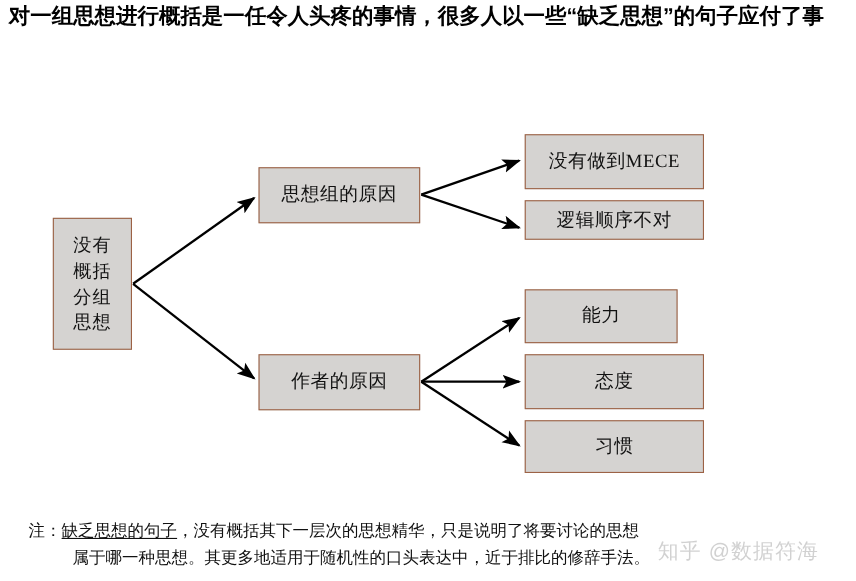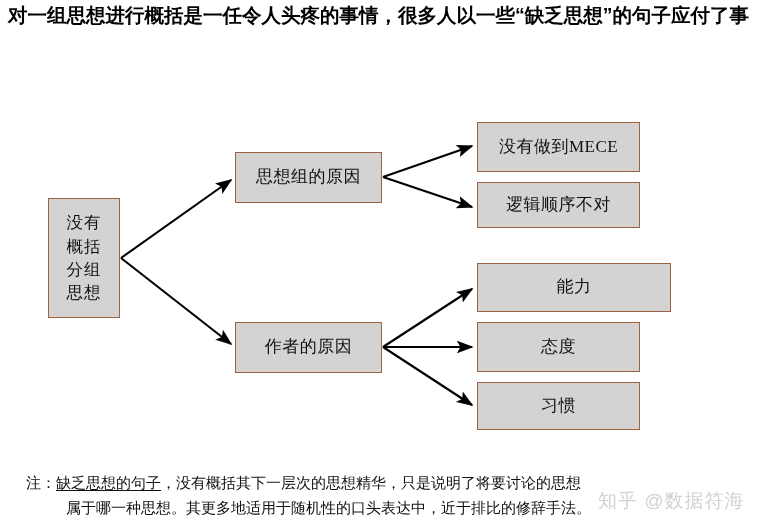--- a/index.html
+++ b/index.html
@@ -76,22 +76,22 @@
     height: 120px;
     font-size: 16.5px;
     line-height: 1.42;
     letter-spacing: 1px;
     padding: 0 16px;
   }
   .node.mid1 { left: 235px; top: 52px;  width: 147px; height: 51px; }
   .node.mid2 { left: 235px; top: 222px; width: 147px; height: 51px; }
 
   .node.leafA { left: 477px; top: 22px;  width: 163px; height: 50px; }
-  .node.leafB { left: 477px; top: 82px;  width: 163px; height: 46px; }
-  .node.leafC { left: 477px; top: 163px; width: 194px; height: 49px; }
+  .node.leafB { left: 477px; top: 82px;  width: 163px; height: 36px; }
+  .node.leafC { left: 477px; top: 163px; width: 139px; height: 49px; }
   .node.leafD { left: 477px; top: 222px; width: 163px; height: 50px; font-family: Liberation Serif, serif; }
   .node.leafE { left: 477px; top: 282px; width: 163px; height: 48px; }
 
   .node span { display: block; }
 
   
   .note {
     position: absolute;
     left: 26px;
     top: 470px;

